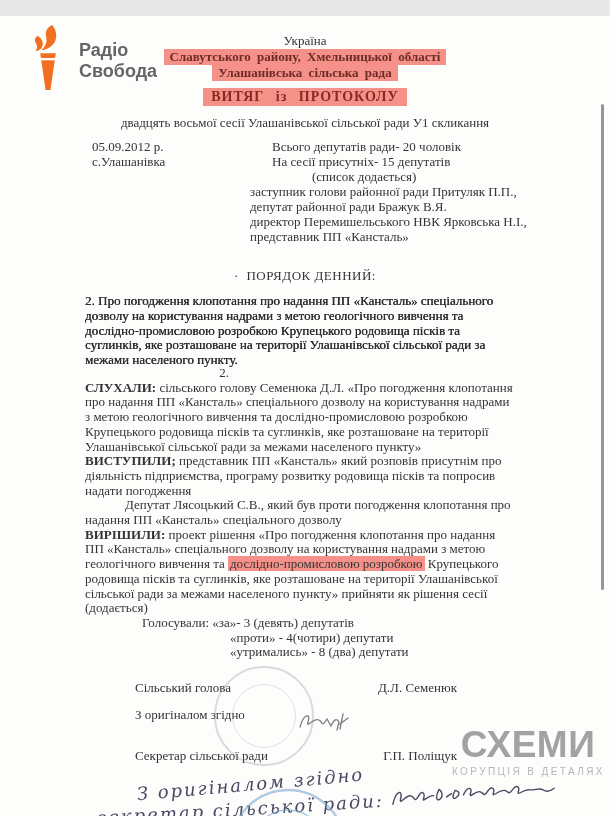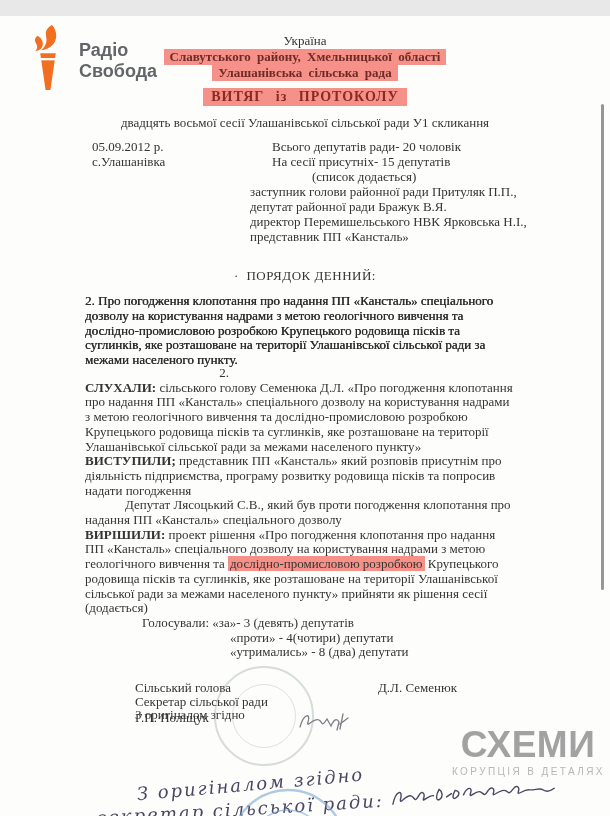--- a/index.html
+++ b/index.html
@@ -38,21 +38,21 @@
   .item-no{text-align:center;padding-right:150px;}
   .deputat{text-indent:40px;}
   .hl-inline{background:#f59189;padding:0 2px;}
   .vote.v1{text-indent:57px;}
   .vote.v2{padding-left:145px;}
 
   
   .sig-row{position:absolute;display:flex;justify-content:space-between;font-size:13px;}
   .sig-row1{left:135px;top:664px;width:322px;}
   .sig-copy{position:absolute;left:135px;top:691px;font-size:13px;}
-  .sig-row2{left:135px;top:678px;width:322px;flex-direction:column;}
+  .sig-row2{left:135px;top:732px;width:322px;}
   .sig-squiggle{position:absolute;left:296px;top:694px;width:58px;height:24px;opacity:.75;}
 
   .stamp-faint{position:absolute;left:214px;top:650px;width:96px;height:96px;border-radius:50%;
                border:2px solid rgba(125,145,135,.30);}
   .stamp-faint:before{content:"";position:absolute;left:16px;top:16px;right:16px;bottom:16px;
                border-radius:50%;border:1px solid rgba(125,145,135,.25);}
 
   
   .handwriting{position:absolute;left:95px;top:750px;width:470px;transform:rotate(-3.5deg);
                font-family:"DejaVu Serif",serif;font-style:italic;color:#4b4763;

